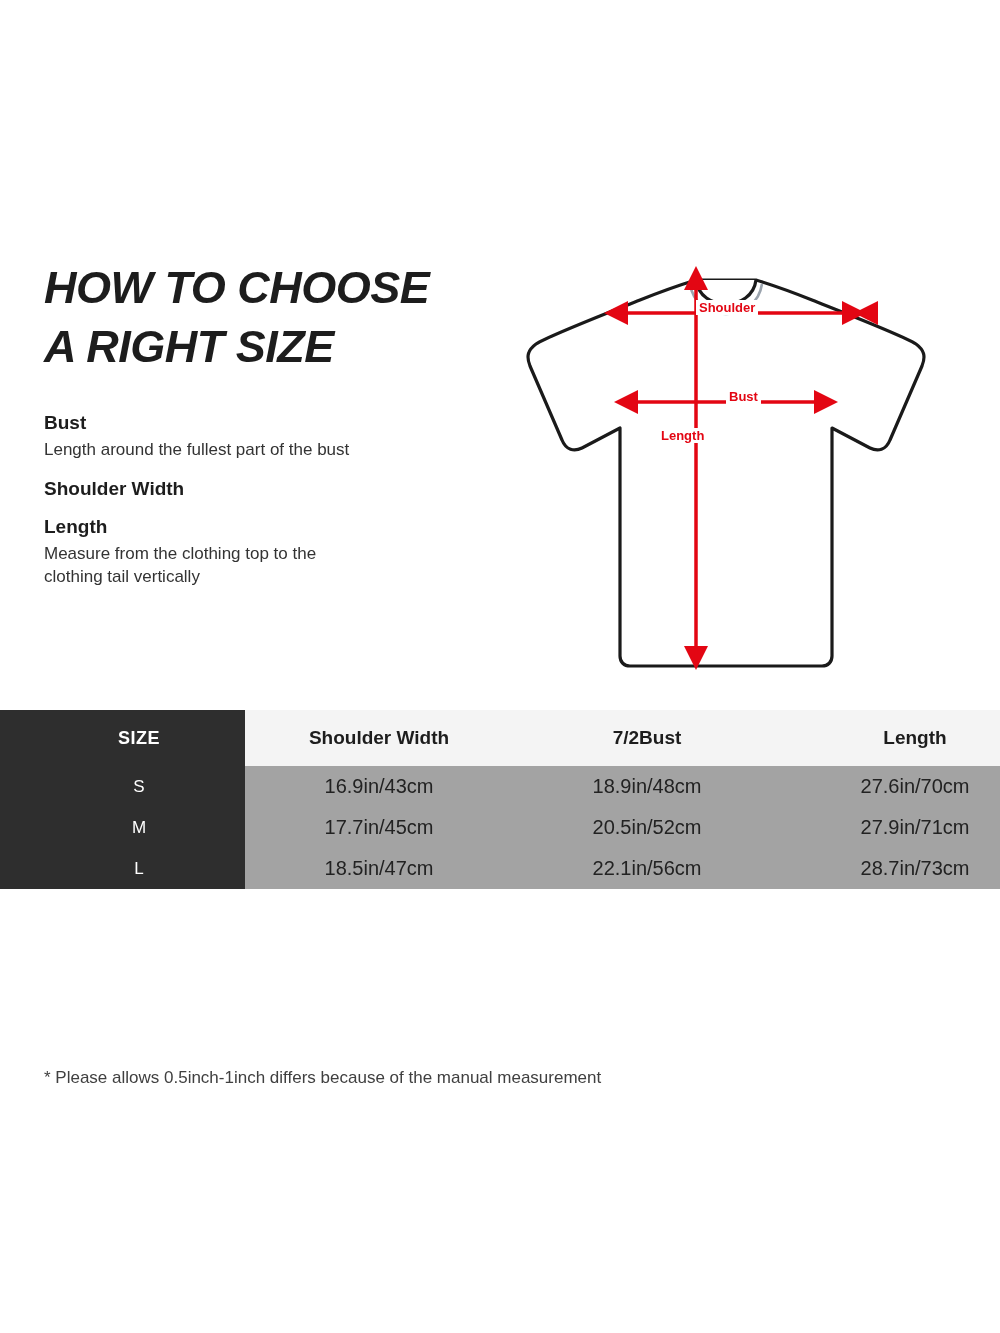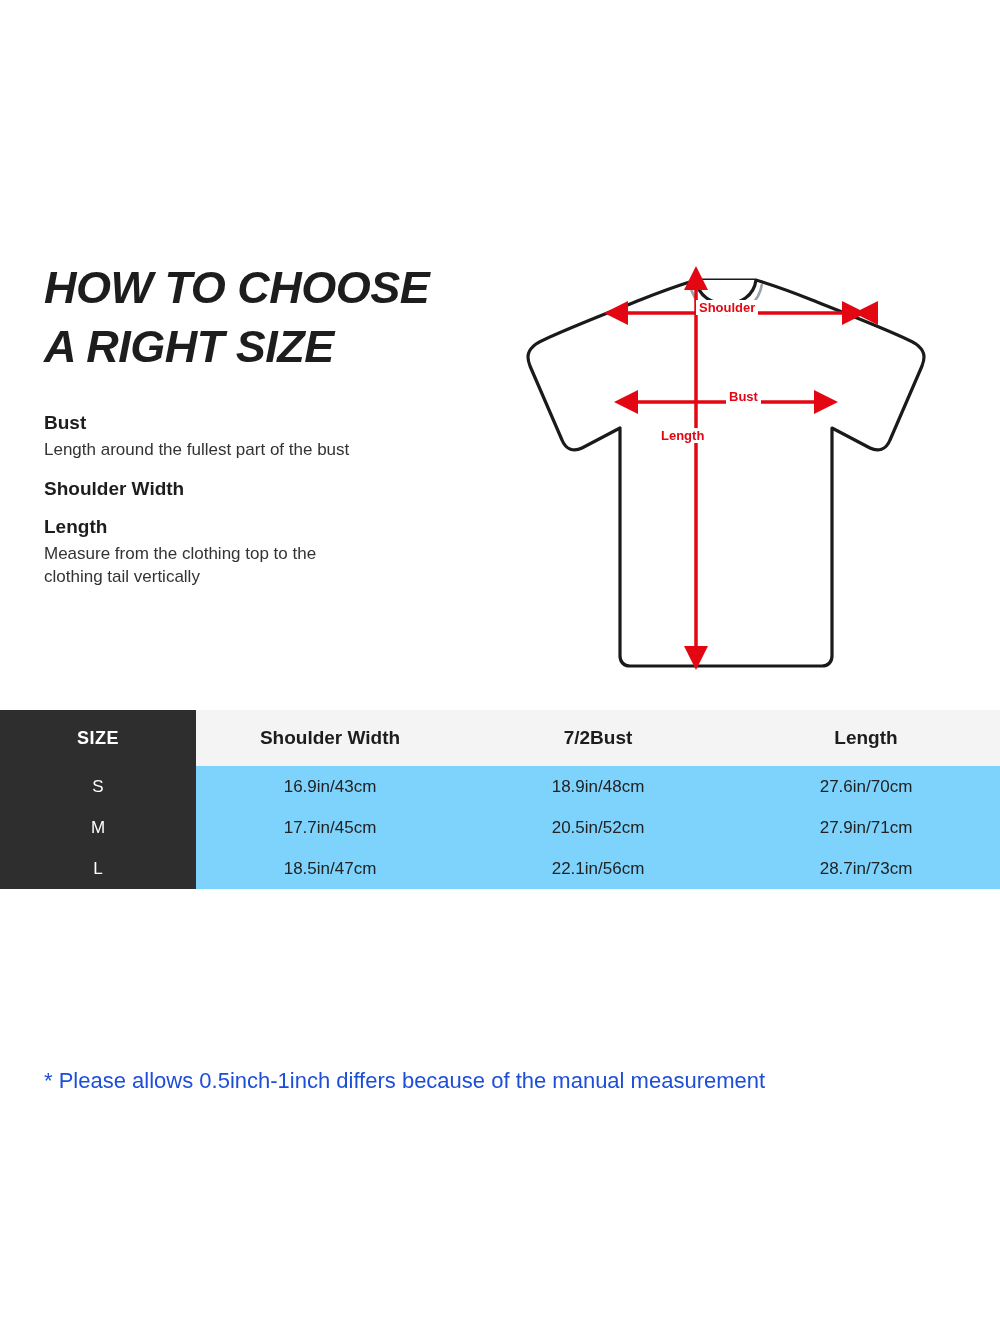--- a/index.html
+++ b/index.html
@@ -92,58 +92,59 @@
     width: 1000px;
   }
   table.size-table {
     border-collapse: collapse;
     width: 1000px;
     table-layout: fixed;
   }
   table.size-table th,
   table.size-table td {
     text-align: center;
-    font-size: 17px;
+    font-size: 20px;
     color: #222222;
-    background: #7dd3fc;
+    background: #a3a3a3;
     height: 41px;
     font-weight: normal;
     padding: 0;
   }
   table.size-table thead th {
     font-size: 19px;
     font-weight: bold;
     height: 56px;
     background: #f4f4f4;
     color: #1d1d1d;
   }
   table.size-table th.size-col,
   table.size-table td.size-col {
     background: #2e2e2e;
     color: #ffffff;
-    width: 196px;
+    width: 212px;
+    padding-left: 33px;
   }
   table.size-table thead th.size-col {
     font-size: 18px;
     font-weight: bold;
     letter-spacing: 0.5px;
   }
   table.size-table td.size-col {
     font-size: 17px;
   }
   .col-shoulder { width: 268px; }
   .col-bust { width: 268px; }
   .col-length { width: 268px; }
 
   .note {
     position: absolute;
     left: 44px;
     top: 1068px;
-    font-size: 22px;
-    color: #1d4ed8;
+    font-size: 17px;
+    color: #404040;
   }
 </style>
 </head>
 <body>
 
 <div class="page">
 
   <div class="top">
 
     <div class="headline">HOW TO CHOOSE

